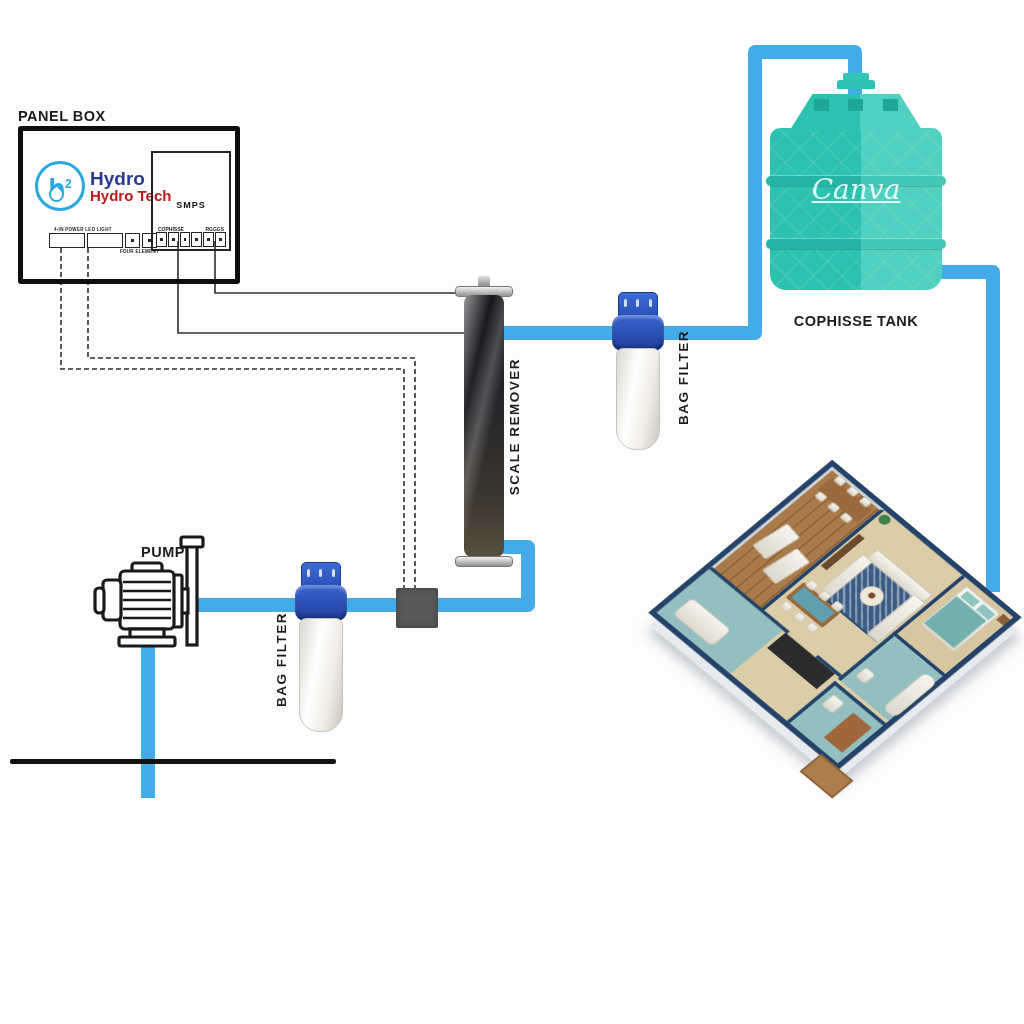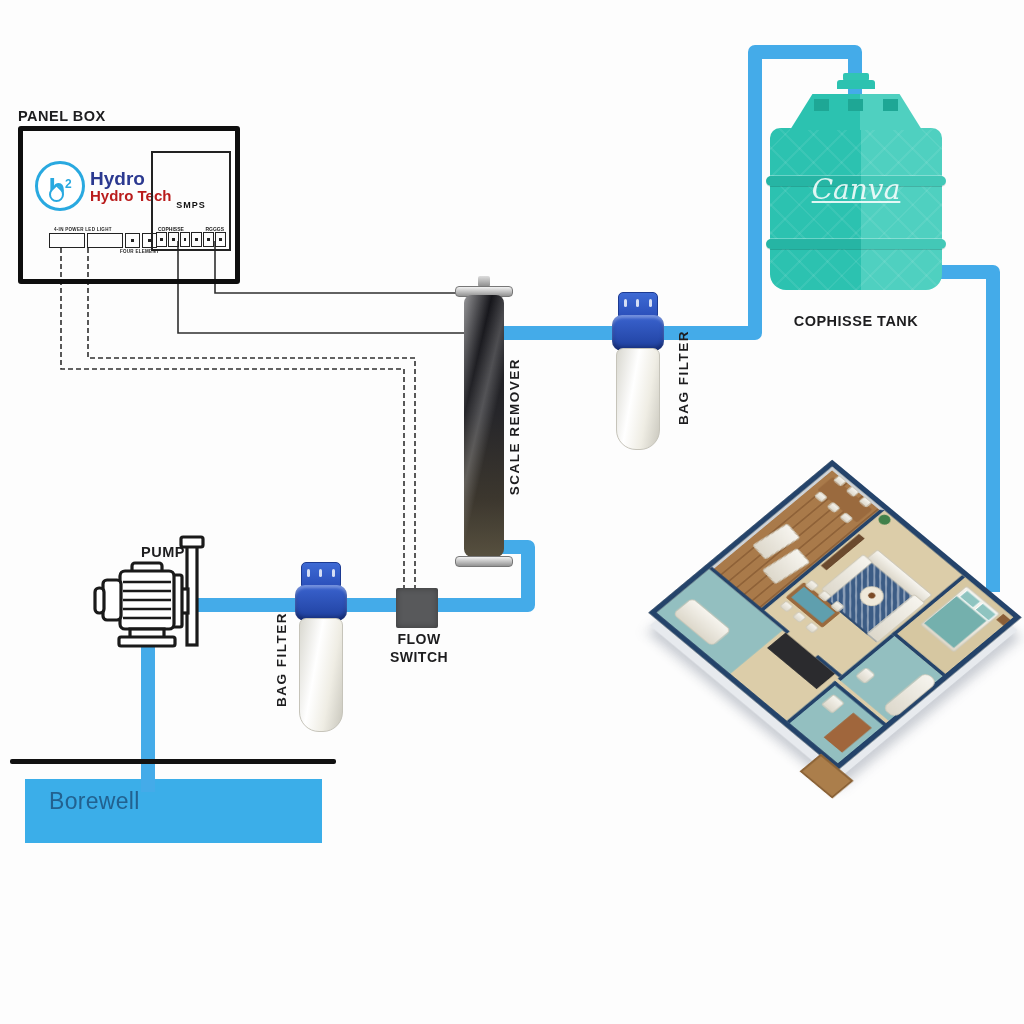--- a/index.html
+++ b/index.html
@@ -171,24 +171,20 @@
         <i></i>
         <i></i>
         <i></i>
       </div>
     <div class="bf-collar"></div>
     <div class="bf-body" style="height:112px;"></div>
   </div>
   <div class="vlabel" style="left:274px;top:612px;">BAG FILTER</div>
 
   <div class="abs fswitch"></div>
-  <div class="lbl" style="left:360px;top:630px;width:118px;text-align:center;line-height:1.3;font-size:14px;">
-    <span style="display:block;">FLOW</span>
-    <span style="display:block;">SWITCH</span>
-  </div>
 
   <div class="abs scale">
     <div class="sc-fit"></div>
     <div class="sc-cap"></div>
     <div class="sc-body"></div>
     <div class="sc-cap"></div>
   </div>
   <div class="vlabel" style="left:507px;top:358px;">SCALE REMOVER</div>
 
   <div class="bagfilter" style="left:612px;top:292px;">
@@ -211,23 +207,20 @@
       <span class="vent" style="right:24px;"></span>
     </div>
     <div class="tk-body"></div>
     <div class="tk-rib" style="top:103px;"></div>
     <div class="tk-rib" style="top:166px;"></div>
     <div class="tk-mark">Canva</div>
     <div class="tk-label">COPHISSE TANK</div>
   </div>
 
   <div class="abs gline"></div>
-  <div class="abs bwell">
-    <div class="bwell-label">Borewell</div>
-  </div>
   <div class="abs bstub"></div>
 
   <div class="abs house">
     <div class="plan">
 
       <div class="room deck">
         <div class="furn" style="left:6px;top:5px;width:56px;height:22px;background:#9a6a3e;border-radius:2px;"></div>
         <div class="furn white" style="left:9px;top:-1px;width:9px;height:7px;"></div>
         <div class="furn white" style="left:27px;top:-1px;width:9px;height:7px;"></div>
         <div class="furn white" style="left:45px;top:-1px;width:9px;height:7px;"></div>

